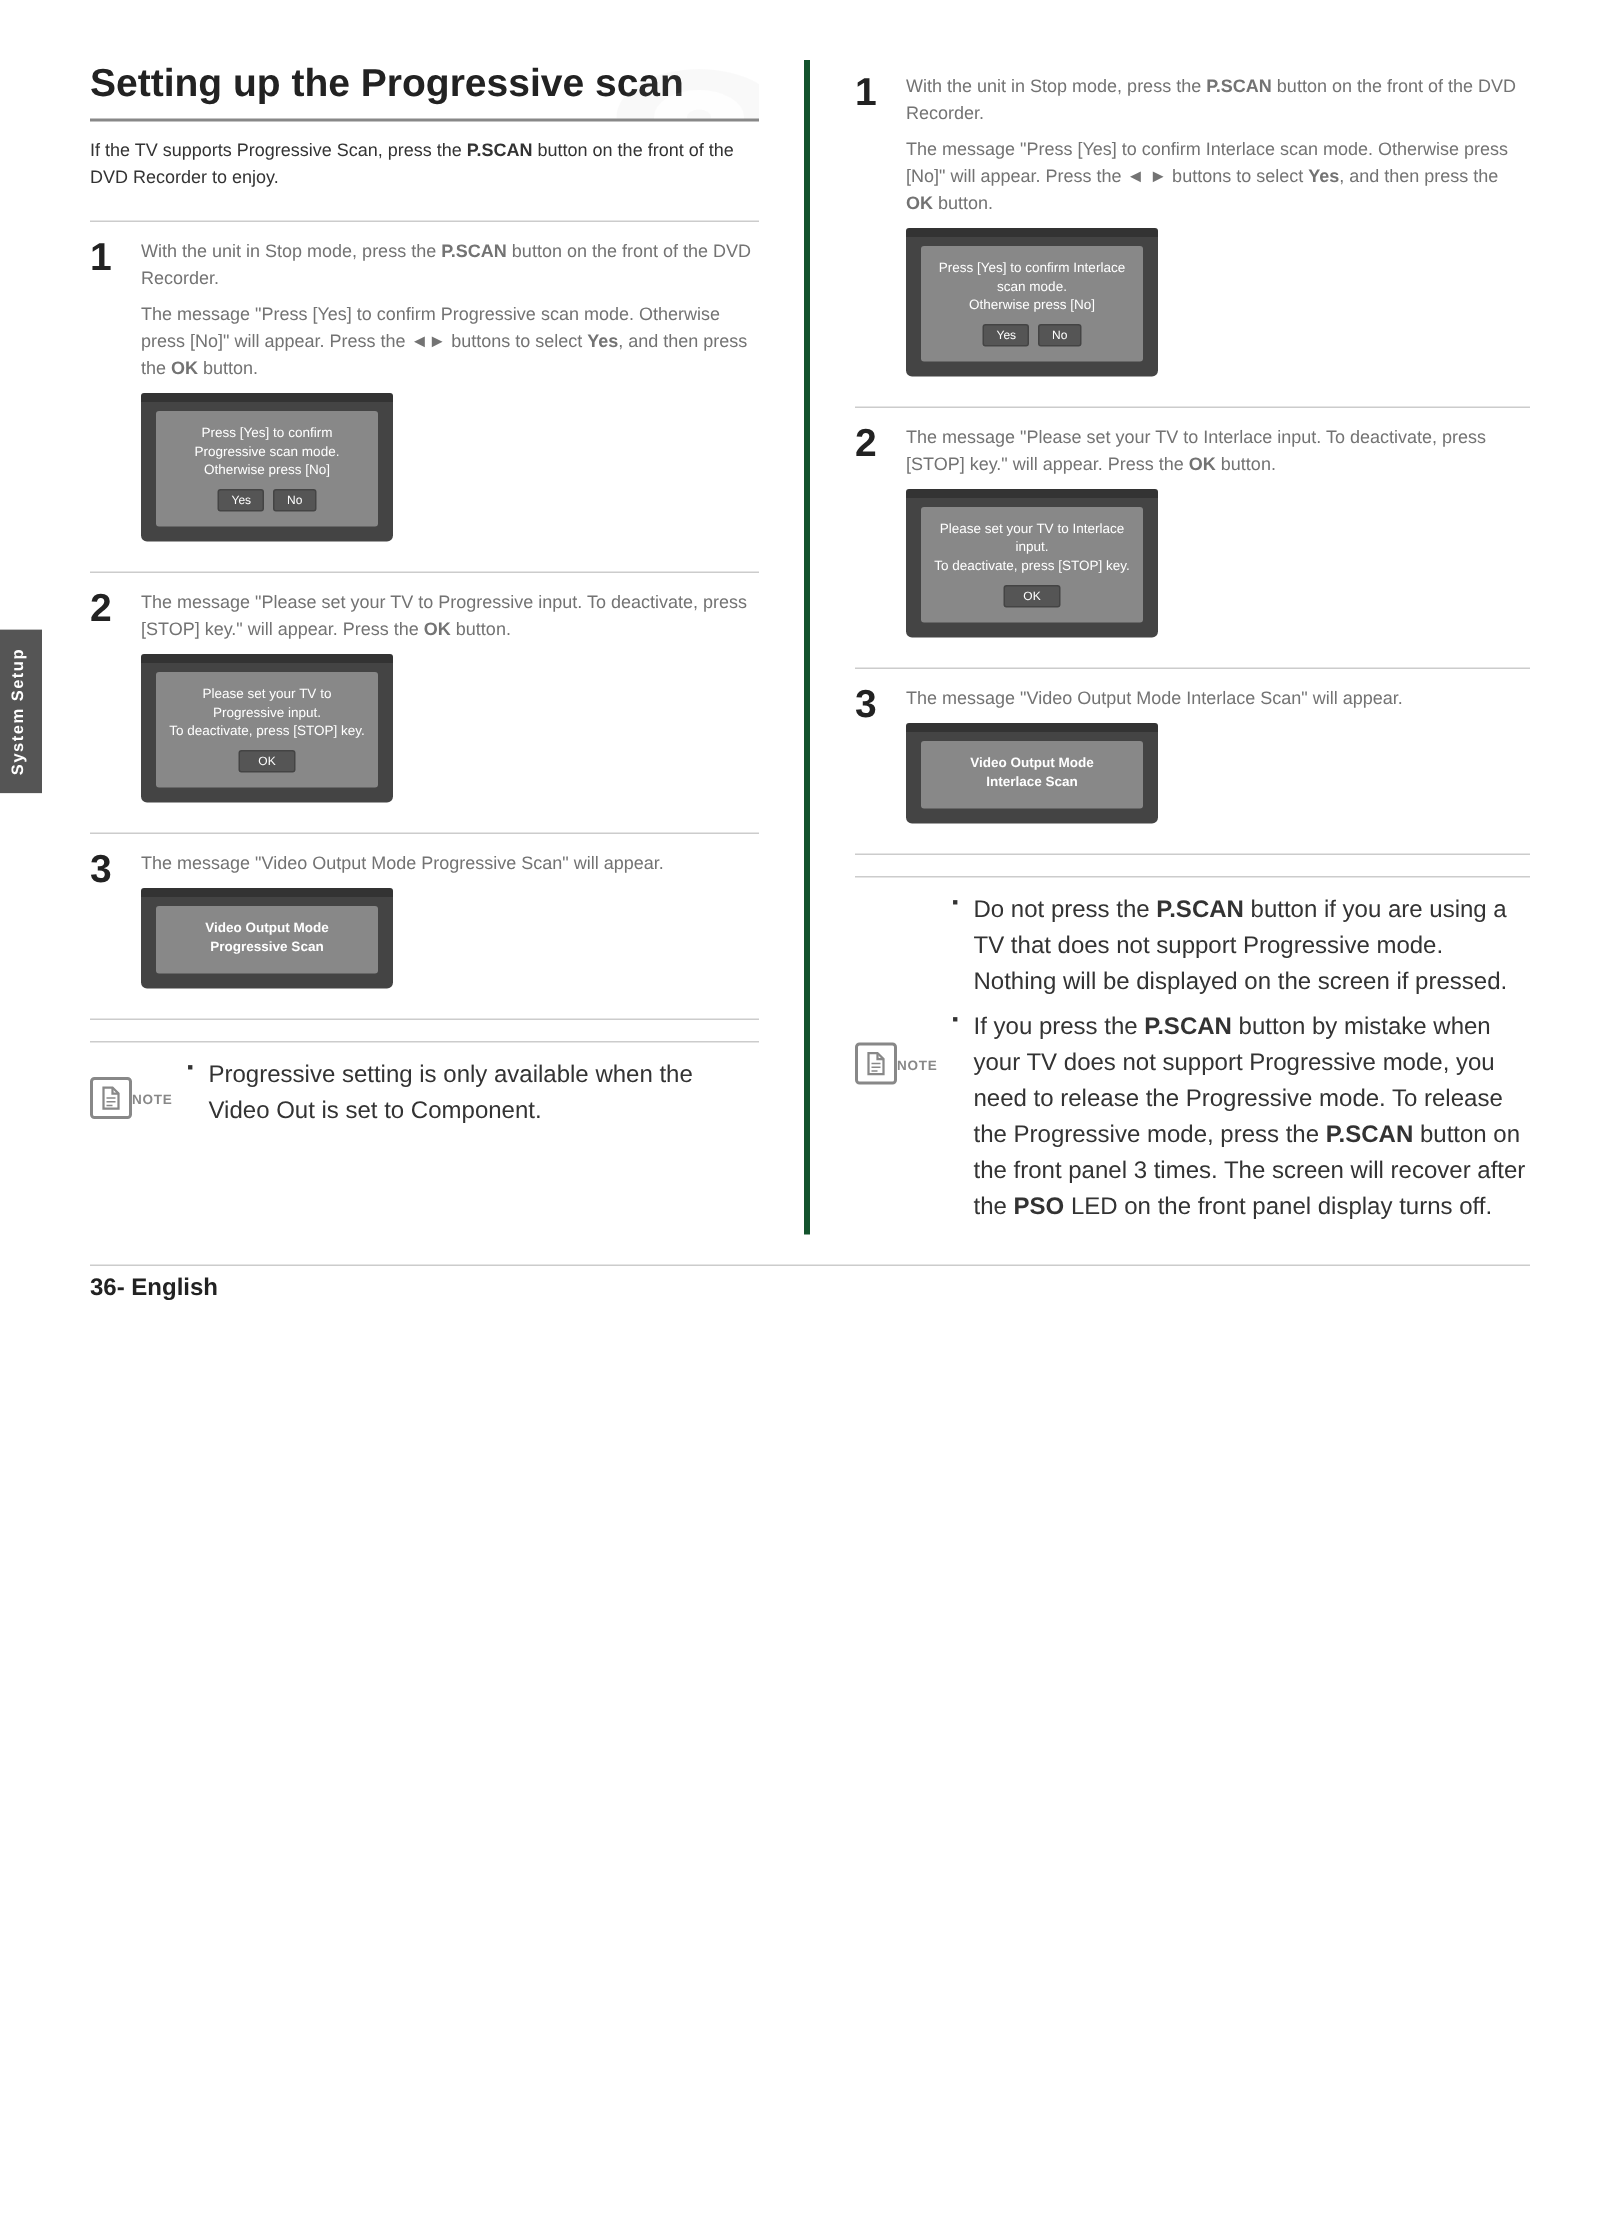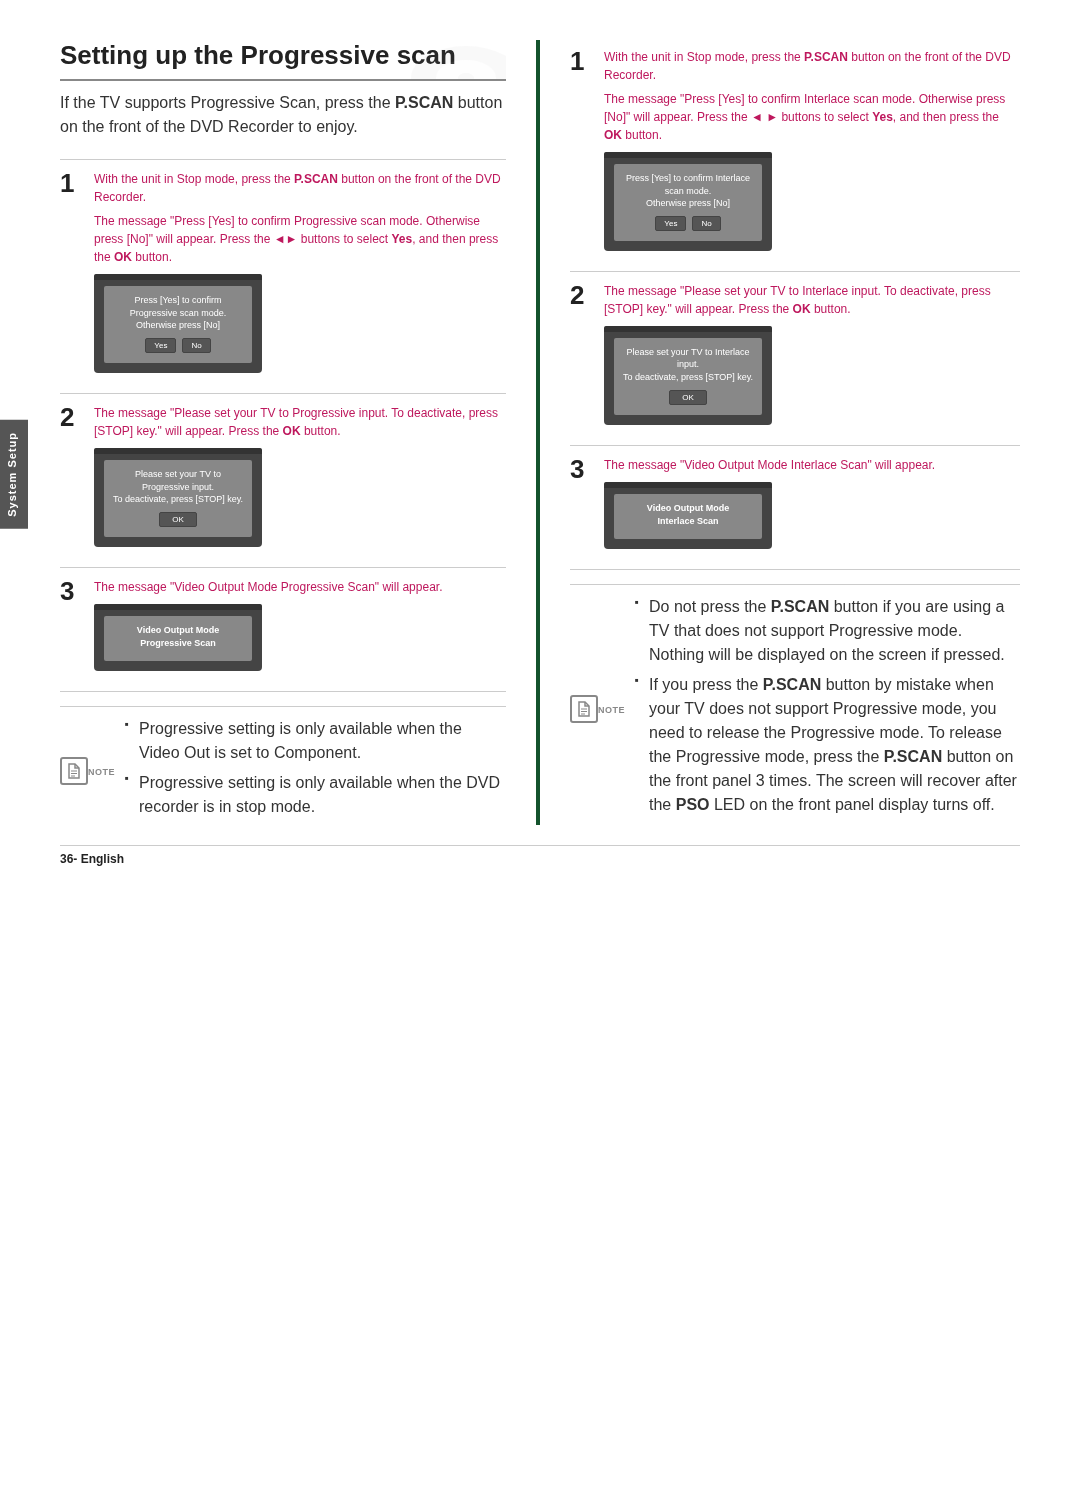--- a/index.html
+++ b/index.html
@@ -61,21 +61,21 @@
       line-height: 1.2;
       margin-bottom: 10px;
       padding-bottom: 8px;
       border-bottom: 2px solid #888;
       position: relative;
       overflow: hidden;
     }
 
     
     .intro-text {
-      font-size: 16px;
+      font-size: 12px;
       line-height: 1.5;
       margin-bottom: 20px;
       color: #333;
     }
 
     .intro-text strong {
       font-weight: bold;
     }
 
     
@@ -94,21 +94,21 @@
       color: #222;
     }
 
     .step-content {
       flex: 1;
     }
 
     .step-content p {
       font-size: 12px;
       line-height: 1.5;
-      color: #be185d;
+      color: #737373;
       margin-bottom: 6px;
     }
 
     .step-content p strong {
       font-weight: bold;
     }
 
     
     .screen-mockup {
       width: 168px;
@@ -247,21 +247,21 @@
 
     .note-content ul li strong {
       font-weight: bold;
     }
 
     
     .page-footer {
       margin-top: 20px;
       border-top: 1px solid #ccc;
       padding-top: 6px;
-      font-size: 12px;
+      font-size: 16px;
       font-weight: bold;
     }
 
     
     .dvd-graphic {
       position: absolute;
       right: 0;
       top: 0;
       opacity: 0.12;
     }
@@ -352,21 +352,20 @@
               <line x1="6" y1="9" x2="12" y2="9" stroke="#888" stroke-width="1"></line>
               <line x1="6" y1="11.5" x2="12" y2="11.5" stroke="#888" stroke-width="1"></line>
               <line x1="6" y1="14" x2="10" y2="14" stroke="#888" stroke-width="1"></line>
             </svg>
           </div>
           <span class="note-label">NOTE</span>
         </div>
         <div class="note-content">
           <ul>
             <li>Progressive setting is only available when the Video Out is set to Component.</li>
-            <li>Progressive setting is only available when the DVD recorder is in stop mode.</li>
           </ul>
         </div>
       </div>
 
     </div>
 
     <div class="col-right">
 
 
       <div class="step">

